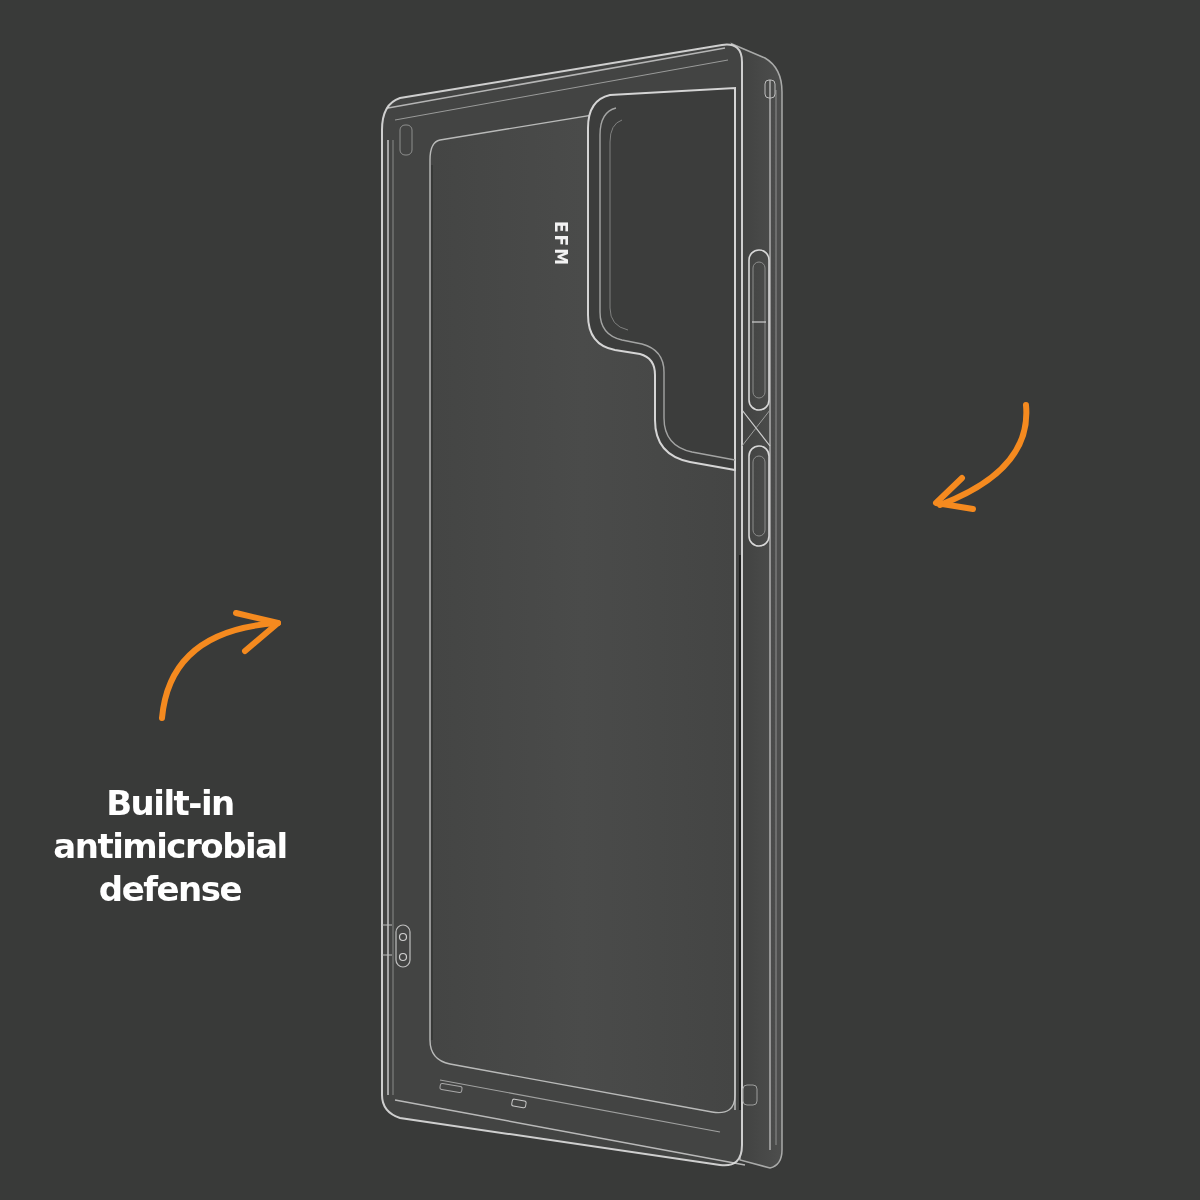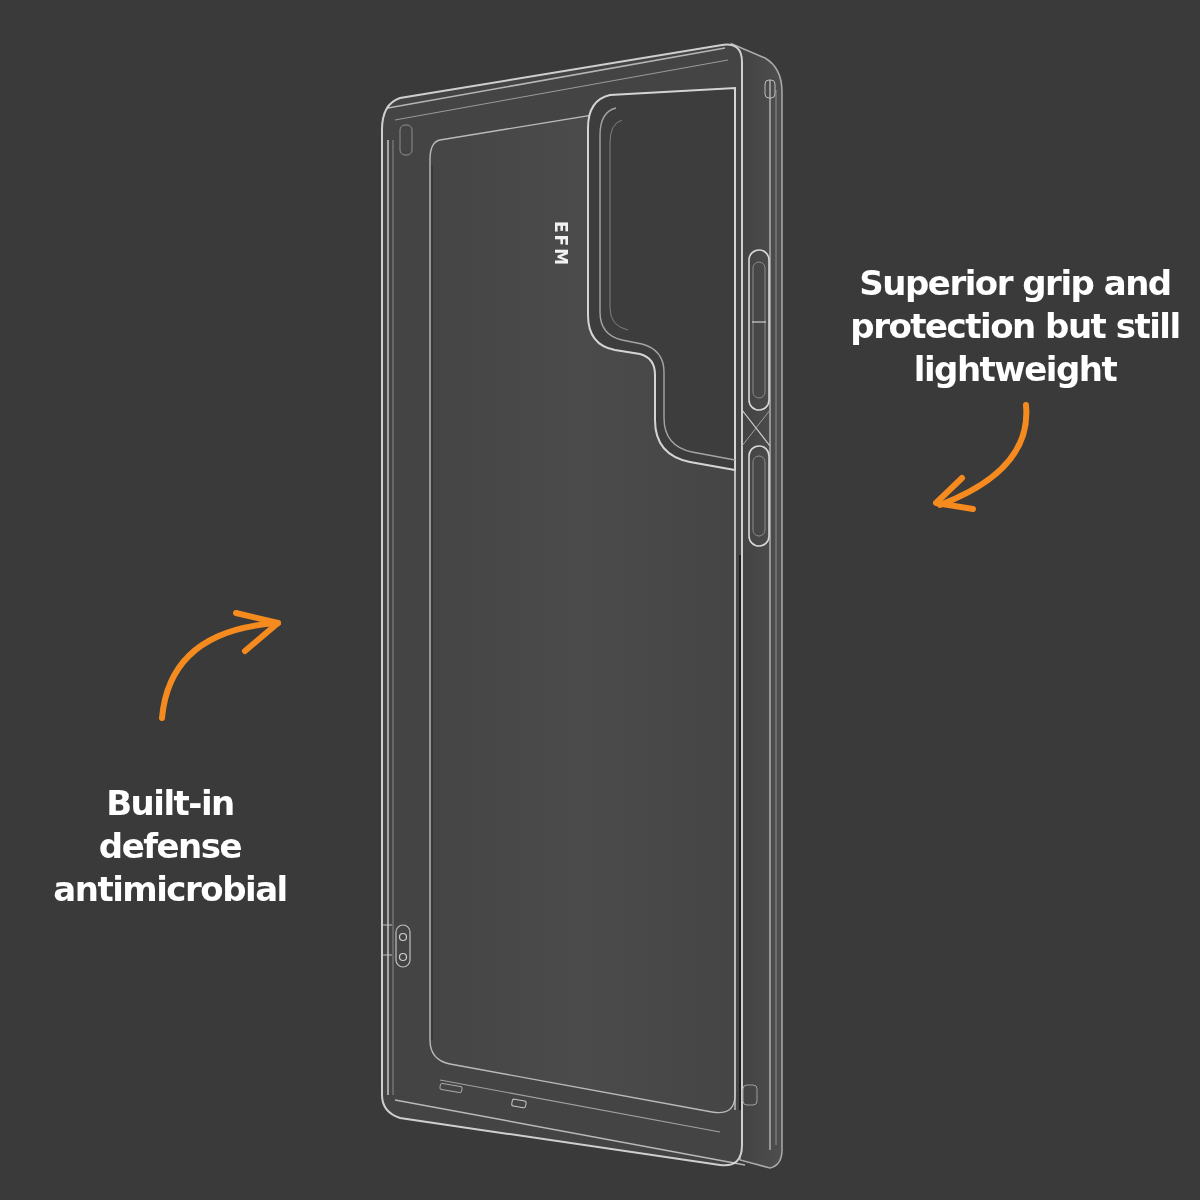--- a/index.html
+++ b/index.html
@@ -149,25 +149,20 @@
     <g fill="none" stroke="#f58a1f" stroke-linecap="round" stroke-linejoin="round">
       <path d="M1026 405 Q1032 470 940 505" stroke-width="6"></path>
       <path d="M962 478 L936 503 L973 509" stroke-width="6"></path>
     </g>
     <g fill="none" stroke="#f58a1f" stroke-linecap="round" stroke-linejoin="round">
       <path d="M162 718 Q170 630 278 623" stroke-width="6"></path>
       <path d="M236 613 L278 623 L245 651" stroke-width="6"></path>
     </g>
   </svg>
 
-  <div class="callout callout-right">
-    <span class="line">Superior grip and</span>
-    <span class="line">protection but still</span>
-    <span class="line">lightweight</span>
-  </div>
 
   <div class="callout callout-left">
     <span class="line">Built-in</span>
+    <span class="line">antimicrobial</span>
     <span class="line">defense</span>
-    <span class="line">antimicrobial</span>
   </div>
 
 </div>
 
 </body></html>

